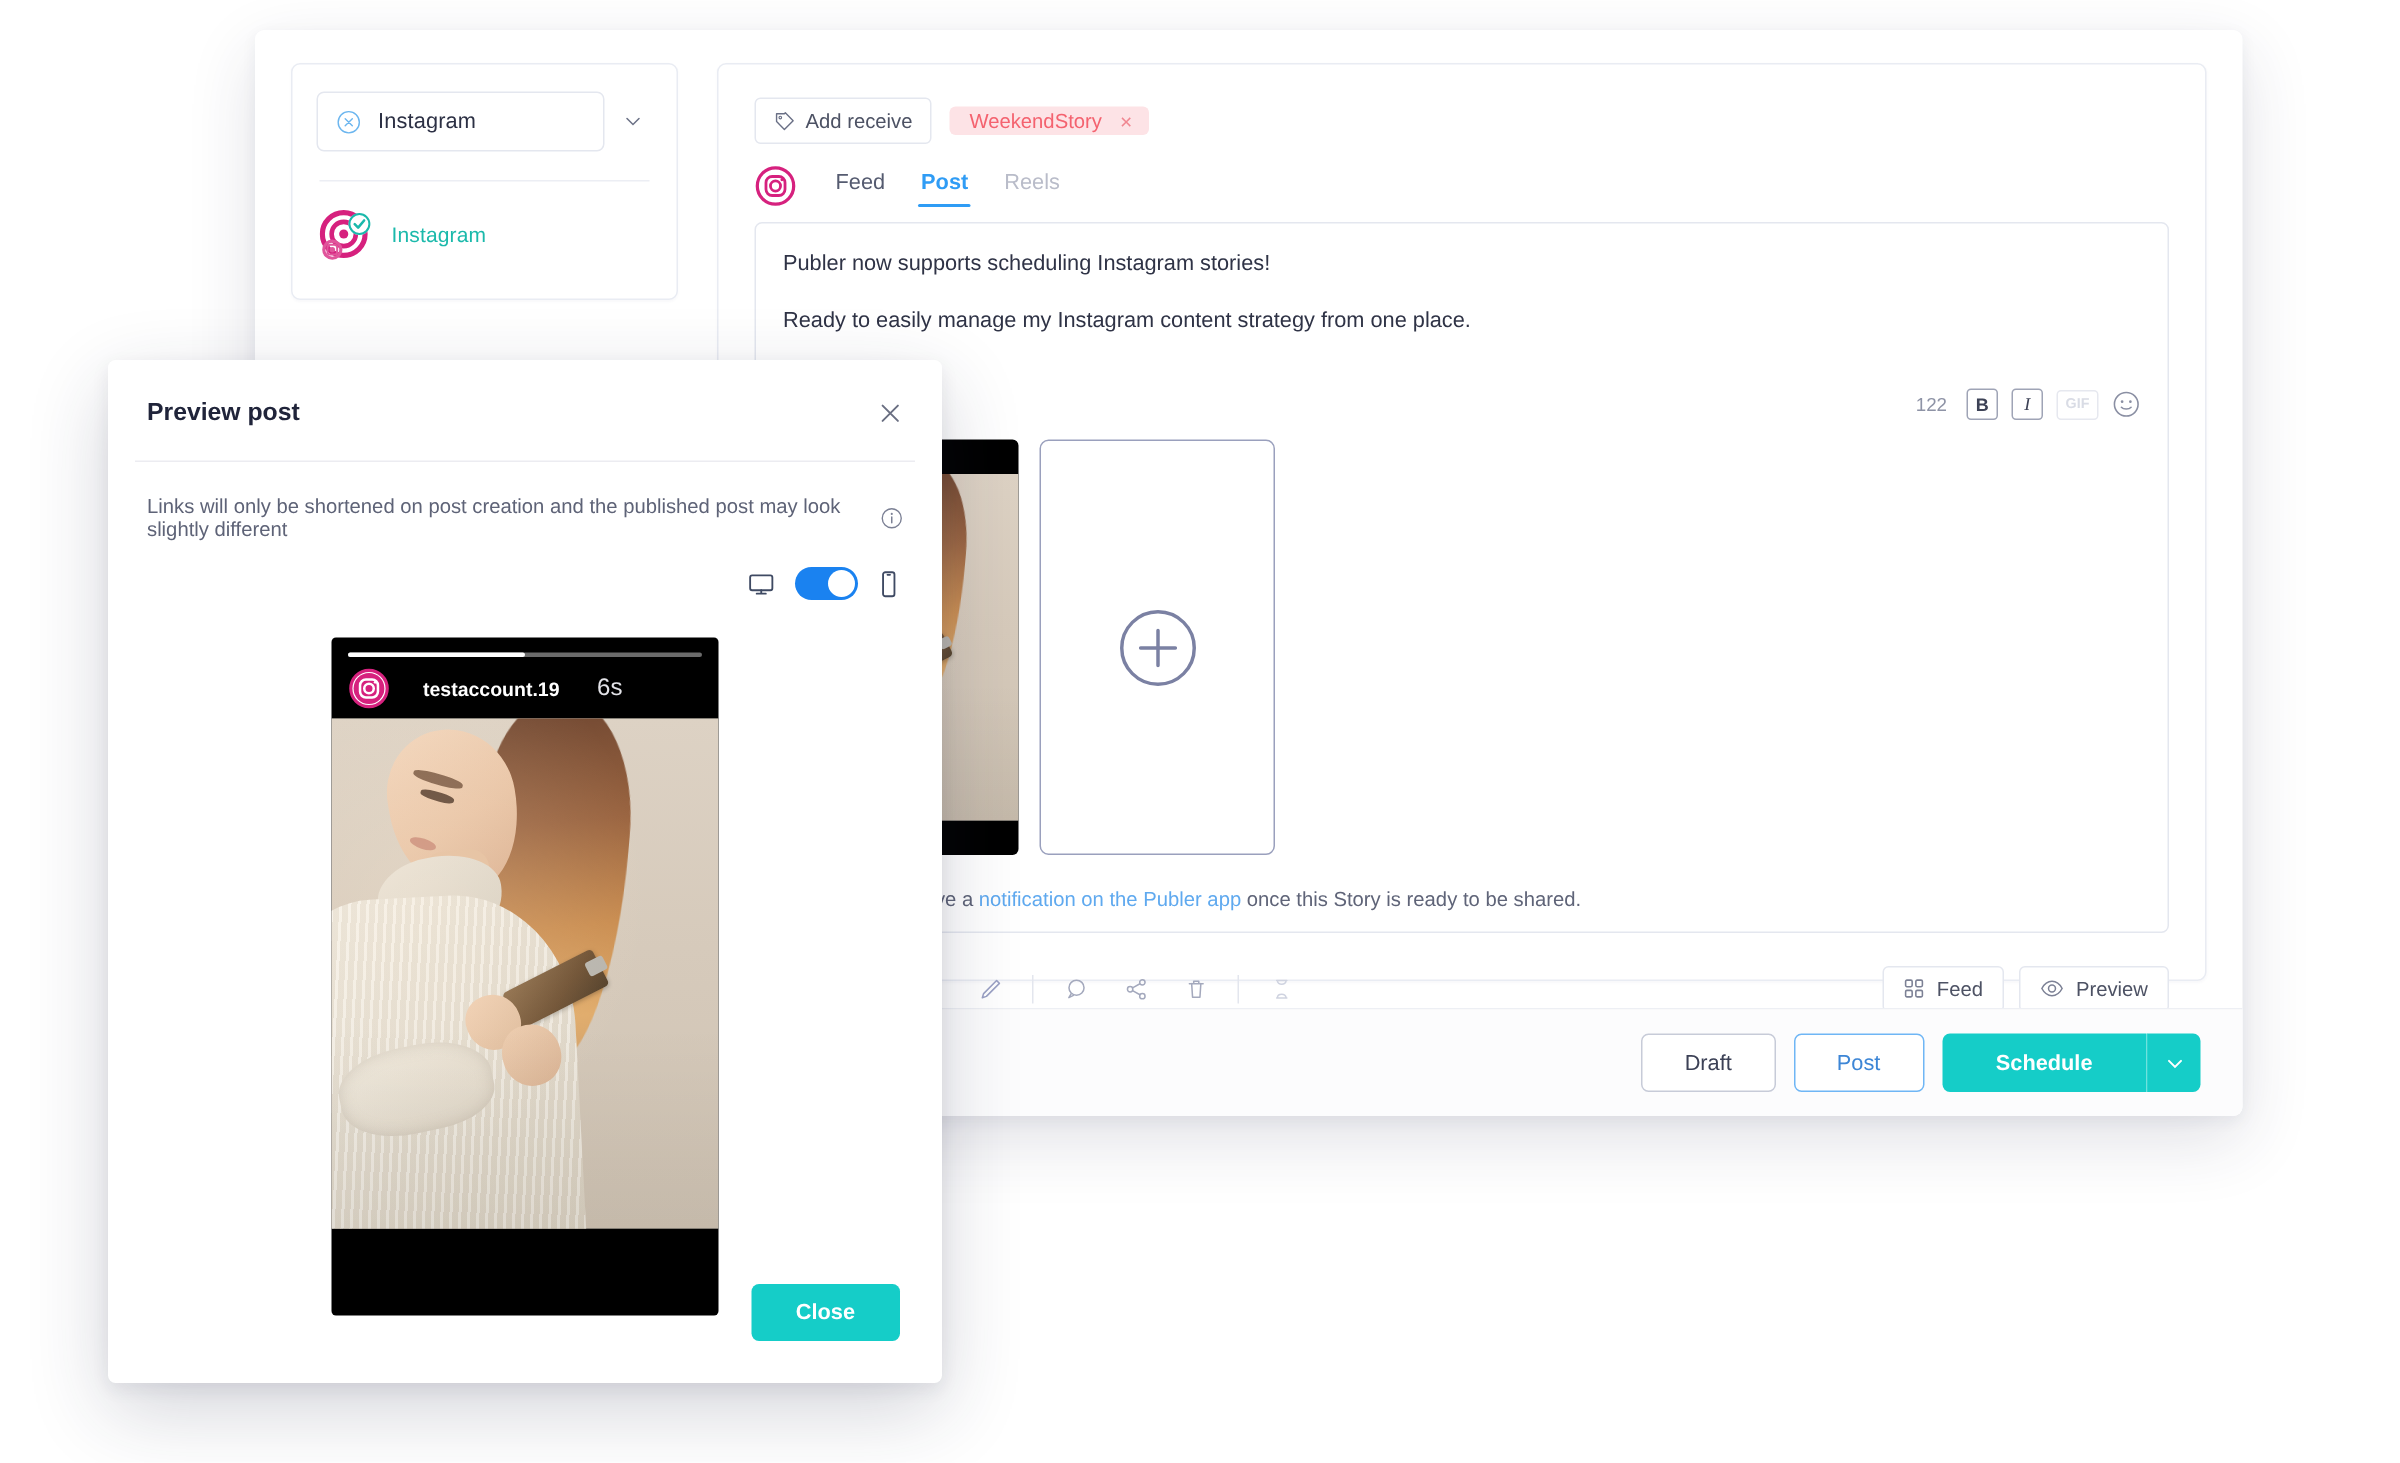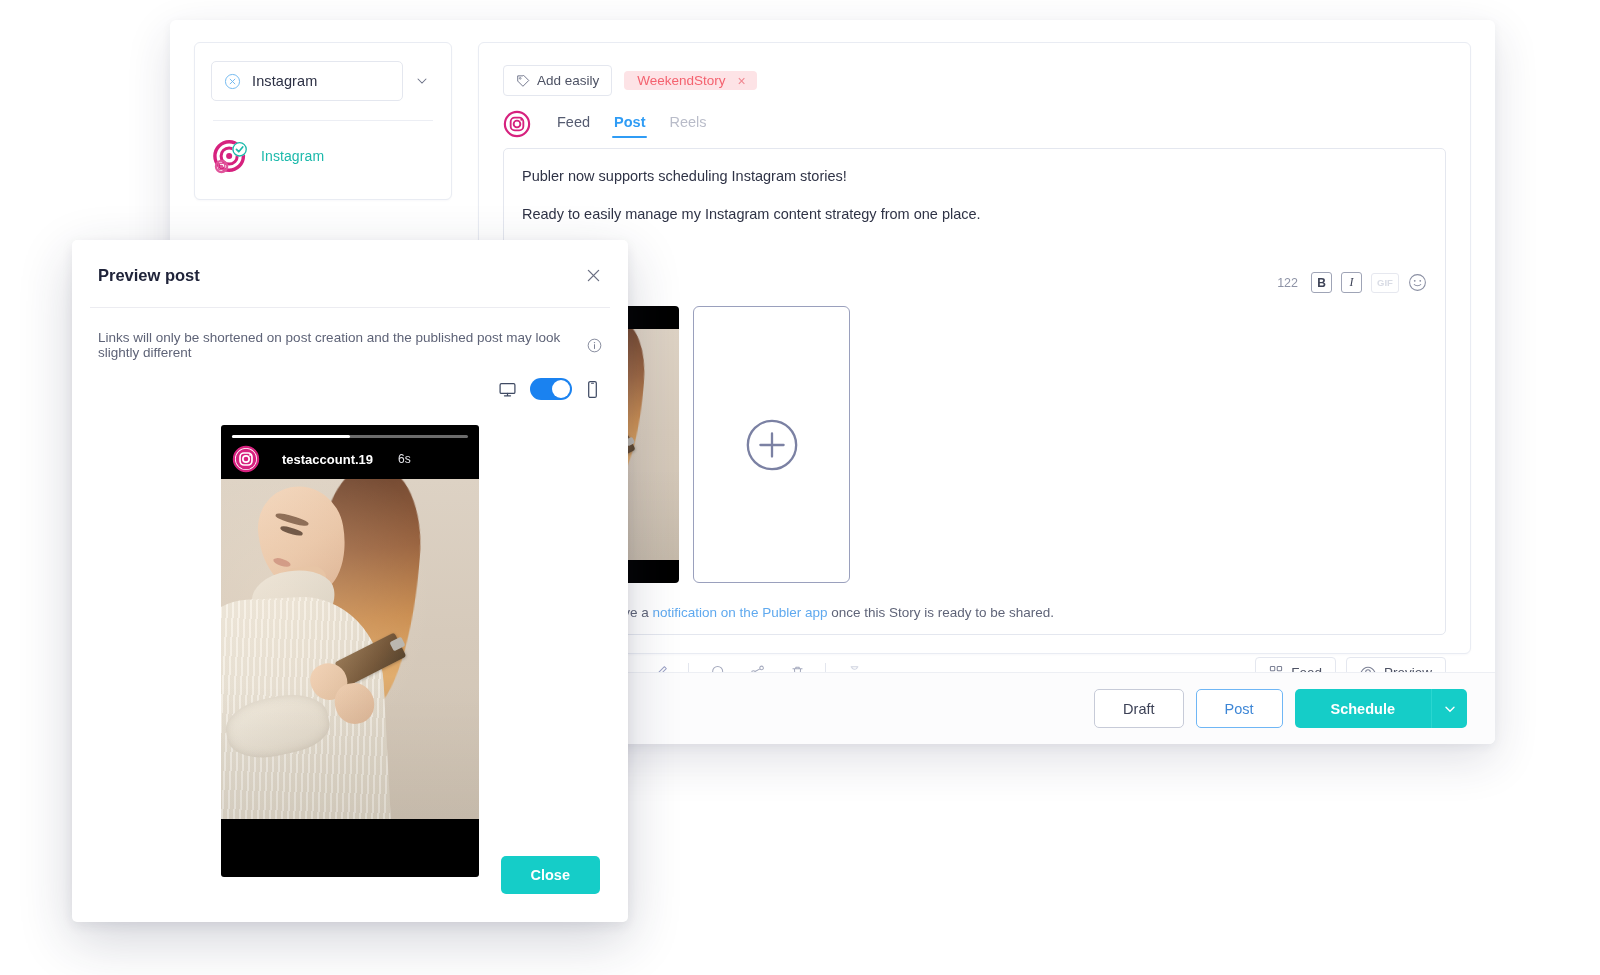--- a/index.html
+++ b/index.html
@@ -74,21 +74,21 @@
   }
   .tab.disabled { color: #b9bcc9; }
 
   .editor {
     margin-top: 10px; border: 1px solid #e4e7ef; border-radius: 5px;
     padding: 17px 18px 14px 18px; flex: 1; display: flex; flex-direction: column;
   }
   .editor-line { font-size: 14.5px; color: #2f3346; line-height: 1.45; }
   .editor-line + .editor-line { margin-top: 17px; }
 
-  .editor-tools { display: flex; align-items: center; margin-top: 47px; }
+  .editor-tools { display: flex; align-items: center; margin-top: 34px; }
   .hashtags-btn {
     border: 1px solid #cfd3e0; border-radius: 3px; background: #fff;
     font-size: 11px; color: #5e6478; letter-spacing: .5px;
     padding: 3px 8px; cursor: pointer;
   }
   .tools-right { margin-left: auto; display: flex; align-items: center; gap: 9px; }
   .charcount { font-size: 12.5px; color: #8e93a6; margin-right: 4px; }
   .fmt-btn {
     width: 21px; height: 21px; border: 1px solid #9fa4b6; border-radius: 3px;
     display: flex; align-items: center; justify-content: center;
@@ -179,21 +179,21 @@
     width: 258px; height: 452px; margin: 25px auto 0 auto; background: #000;
     border-radius: 3px; overflow: hidden; position: relative;
   }
   .story-photo { position: absolute; left: 0; right: 0; top: 54px; height: 340px; }
   .story-progress { position: absolute; left: 11px; right: 11px; top: 10px; height: 3px;
                     background: rgba(255,255,255,0.42); border-radius: 2px; }
   .story-progress i { display: block; height: 100%; width: 50%; background: #fff; border-radius: 2px; }
   .story-user { position: absolute; left: 11px; top: 20px; display: flex;
                 align-items: center; gap: 22px; z-index: 3; }
   .story-user-name { color: #fff; font-size: 13px; font-weight: 700; }
-  .story-user-time { color: #e3e3e8; font-size: 12px; margin-left: 3px; font-weight: 400; }
+  .story-user-time { color: #e3e3e8; font-size: 16px; margin-left: 3px; font-weight: 400; }
   .modal-foot { position: absolute; right: 28px; bottom: 28px; }
   .btn-close-modal { background: #15cdc8; color: #fff; font-weight: 700; height: 38px;
                      border-radius: 5px; padding: 0 30px; display: flex;
                      align-items: center; justify-content: center; font-size: 14.5px; cursor: pointer; }
 
   
   .photo-art { position: absolute; inset: 0; overflow: hidden; background: #d8cfc2; }
   .pa-wall { position: absolute; inset: 0;
     background: linear-gradient(180deg,#ddd2c4 0%,#d6cabb 45%,#cfc3b3 100%); }
   .pa-hair { position: absolute; left: 38%; top: -4%; width: 38%; height: 72%;
@@ -290,21 +290,21 @@
       <div class="composer-card">
 
         <div class="labels-row">
           <div class="add-labels-btn">
             <span>
               <svg width="14" height="14" viewBox="0 0 18 18">
                 <path d="M9.7 1.6 L16.4 8.3 L8.9 15.8 L2.2 9.1 L2.2 2.4 L8.9 2.4 Z" fill="none" stroke="#6a7086" stroke-width="1.2" stroke-linejoin="round"></path>
                 <circle cx="5.4" cy="5.6" r="1.1" fill="none" stroke="#6a7086" stroke-width="1"></circle>
               </svg>
             </span>
-            <span>Add easily</span>
+            <span>Add receive</span>
           </div>
           <div class="label-chip">
             <span>WeekendStory</span>
             <span class="x">×</span>
           </div>
         </div>
 
         <div class="net-tabs">
           <div class="net-avatar">
             <svg width="28" height="28" viewBox="0 0 30 30">

